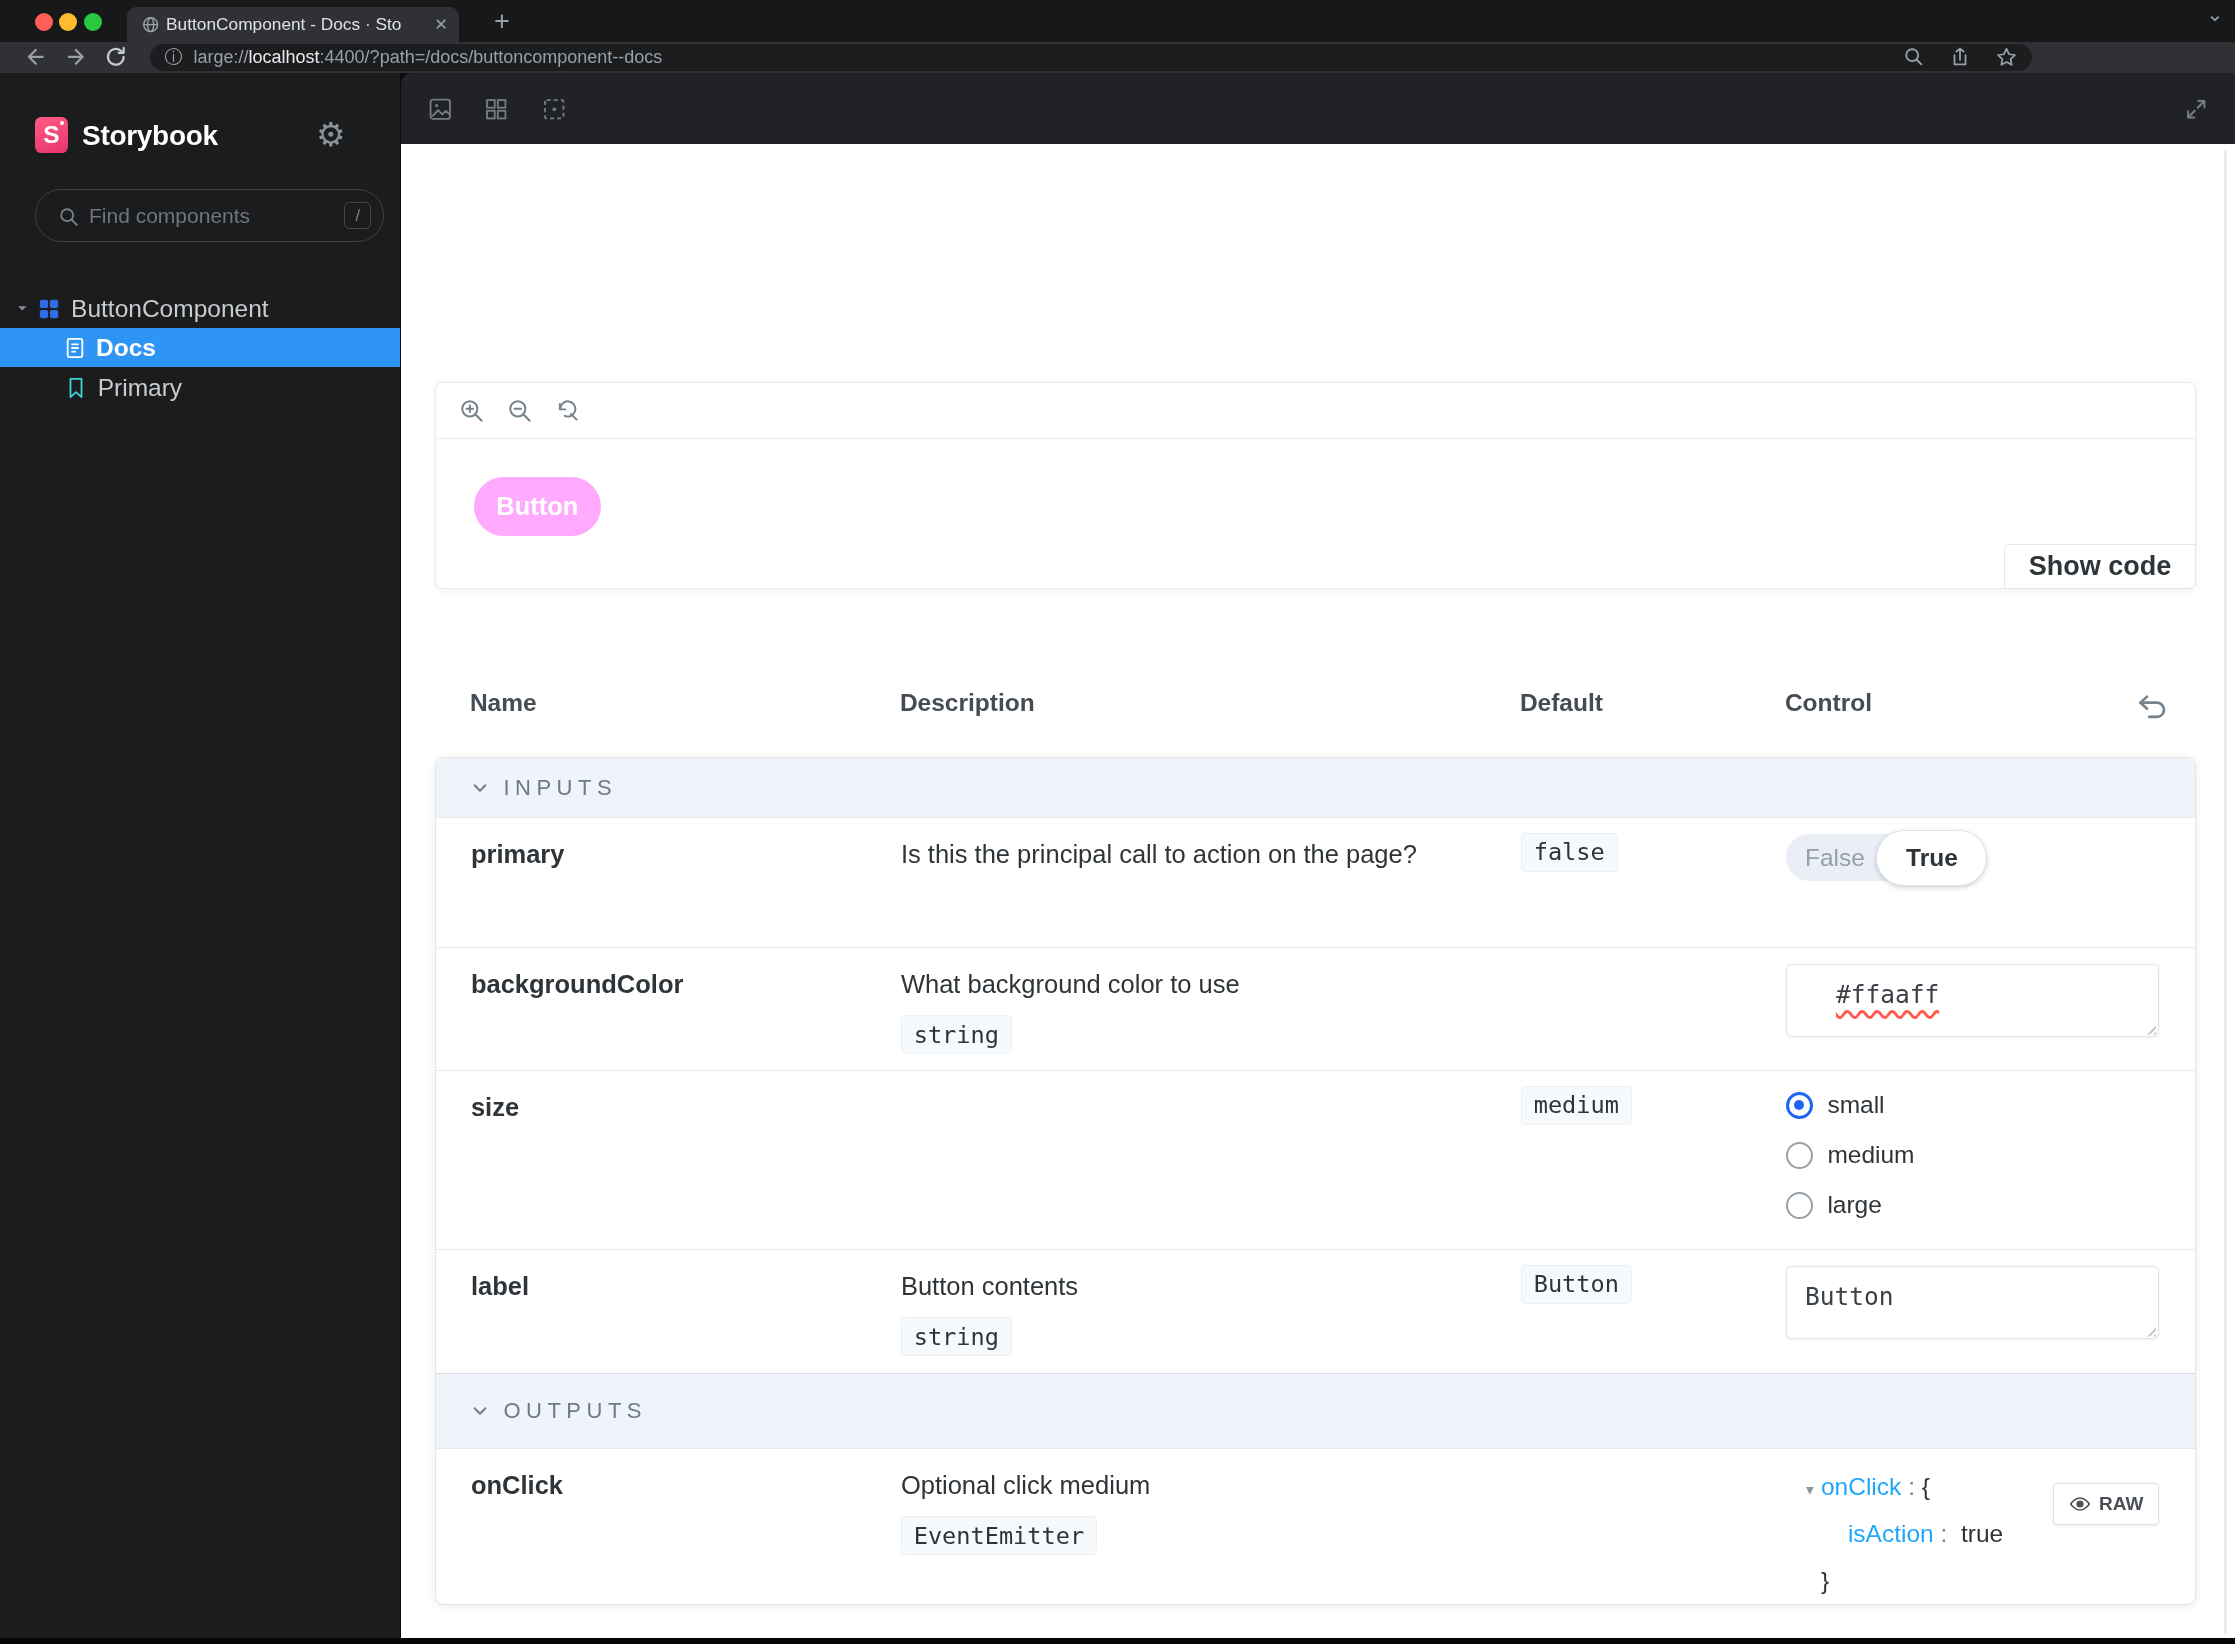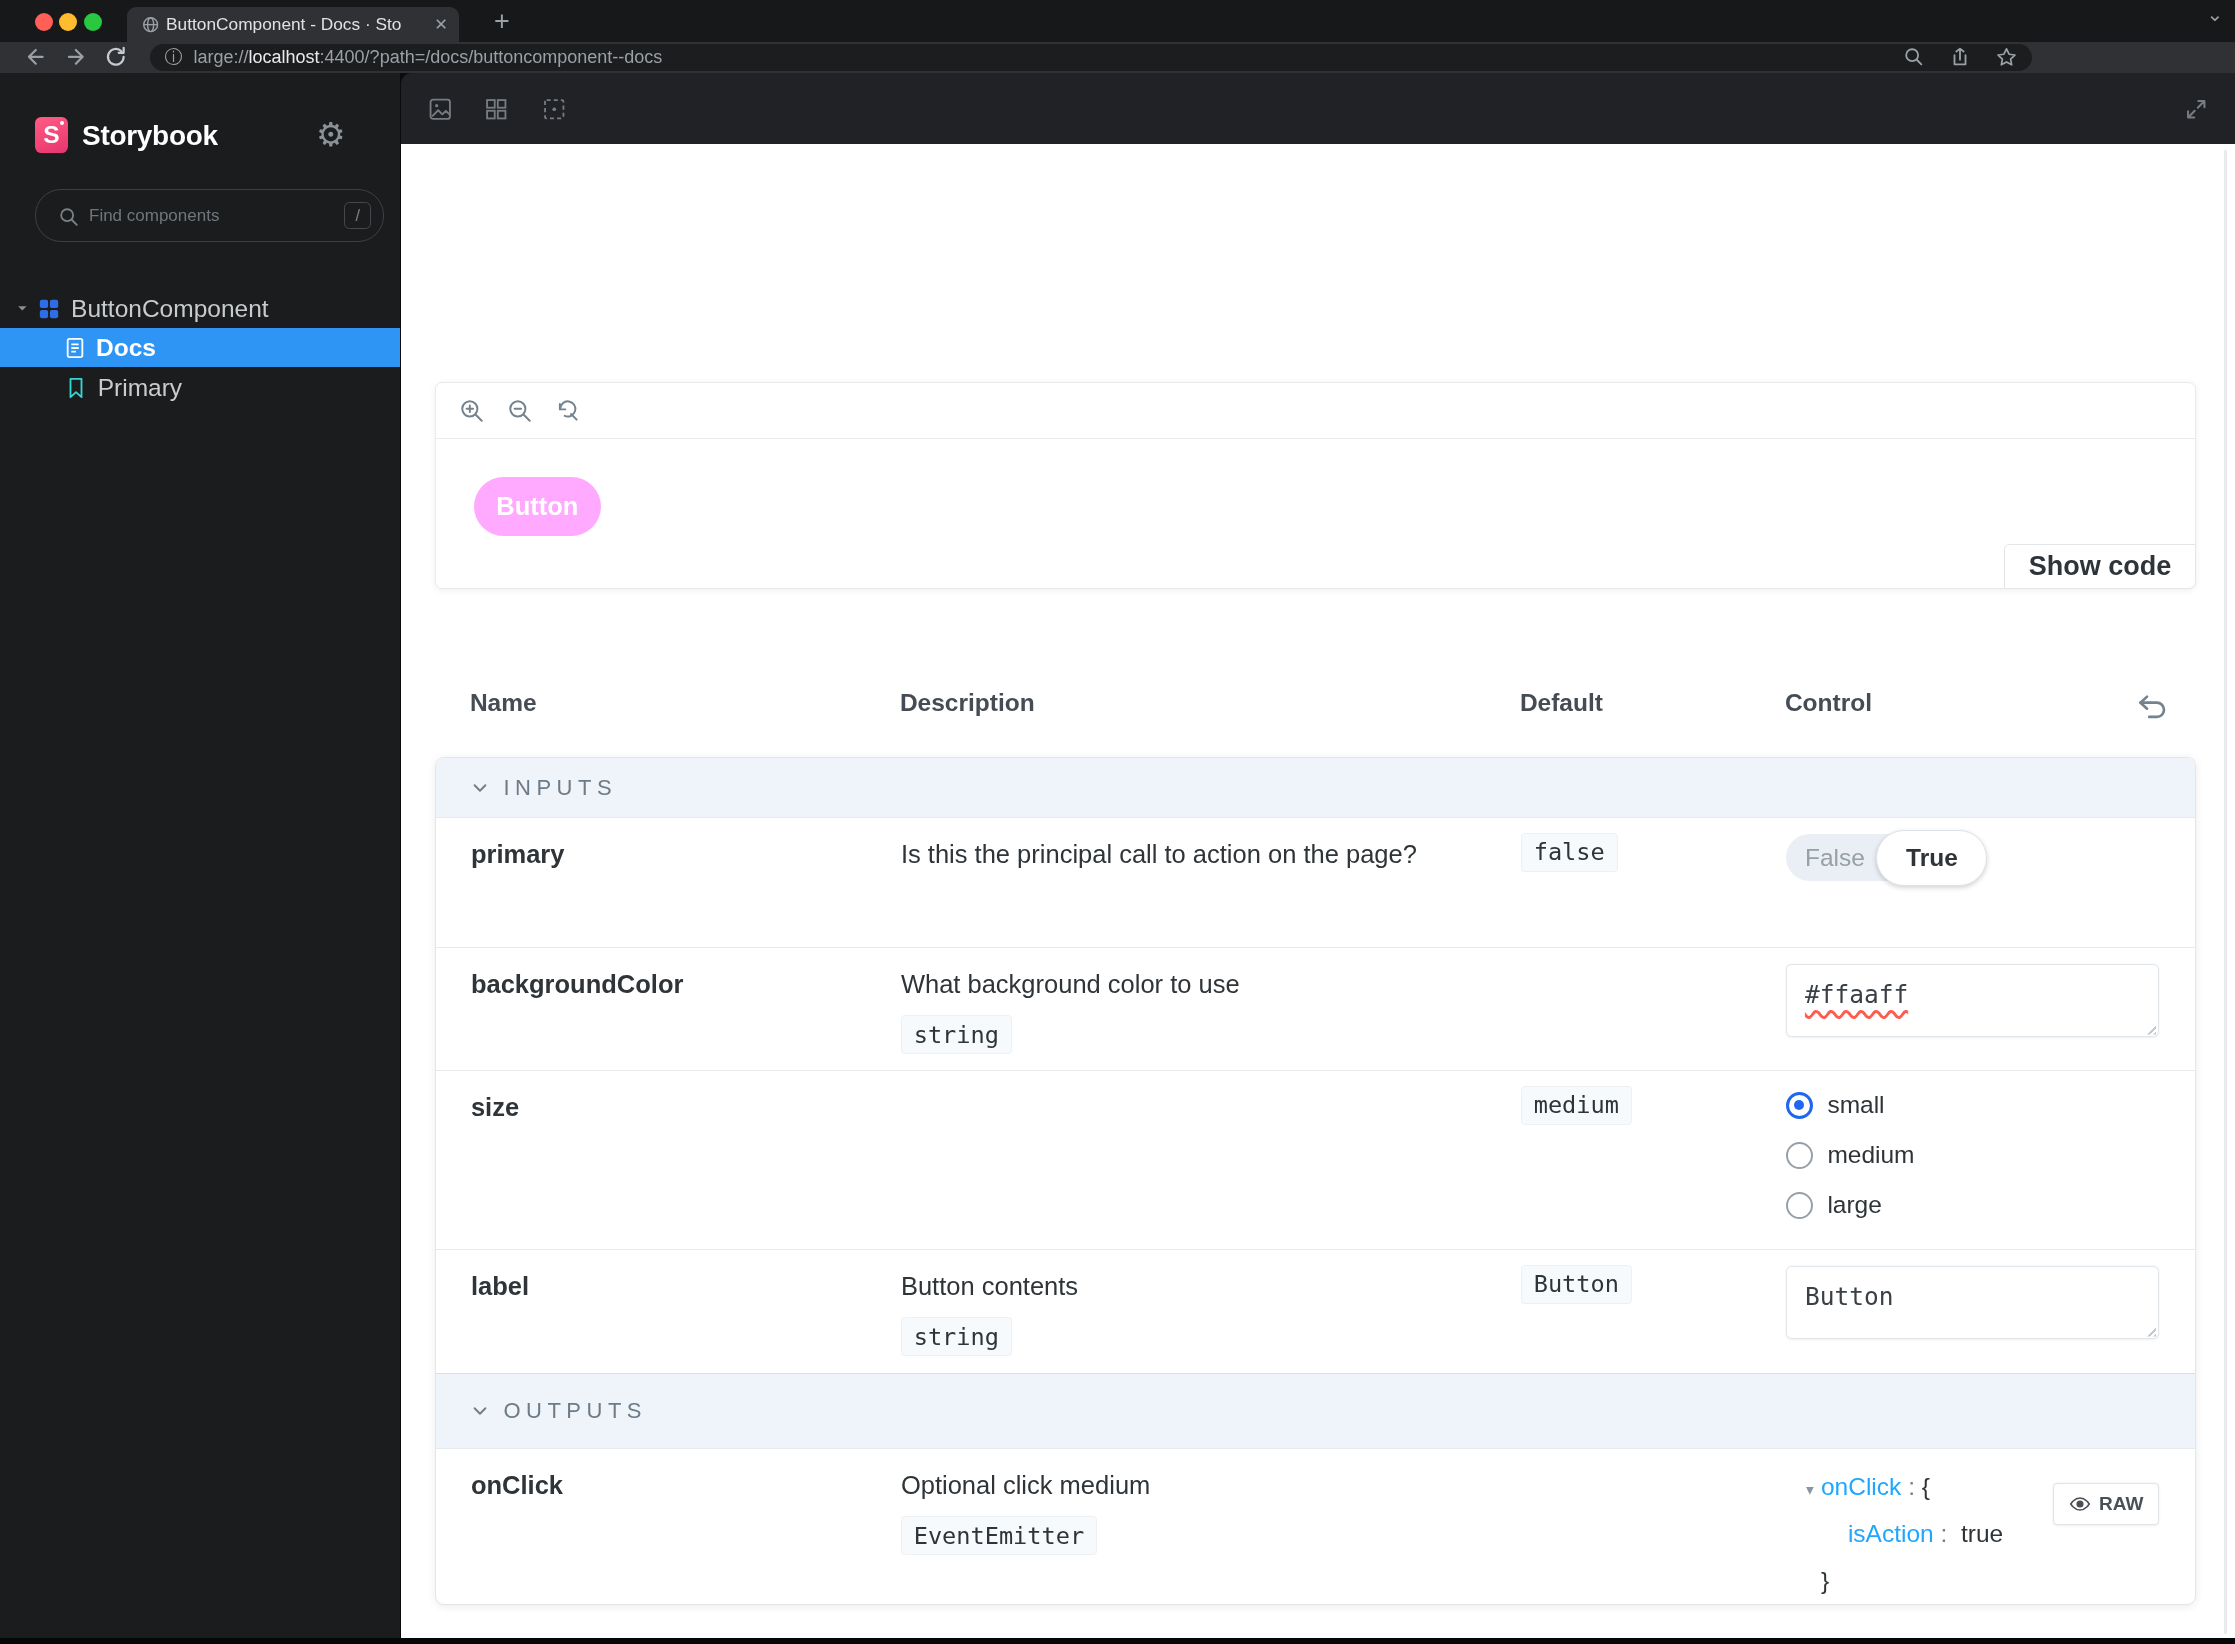--- a/index.html
+++ b/index.html
@@ -39,21 +39,21 @@
   .sidebar { position:absolute; left:0; top:0; width:400px; height:1566px; background:#1b1c1e; }
   .logo { position:absolute; left:35px; top:44px; width:33px; height:36px; border-radius:6.4px;
           background:linear-gradient(160deg,#ff5c85,#e8356f); color:#fff; font-weight:bold; font-size:24.5px;
           display:flex; align-items:center; justify-content:center; }
   .logo::after { content:""; position:absolute; right:3.6px; top:3.6px; width:4.5px; height:4.5px; border-radius:50%; background:#fff; }
   .brand { position:absolute; left:82px; top:47px; color:#fff; font-size:28px; font-weight:bold; letter-spacing:-0.3px; }
   .gear { position:absolute; left:316px; top:42px; color:#8a9198; font-size:33px; }
   .search { position:absolute; left:35px; top:116px; width:349px; height:53px; border:1.4px solid #3c4044;
             border-radius:26px; }
   .search input { position:absolute; left:53px; top:0; width:227px; height:100%; background:transparent; border:0;
-                  outline:none; color:#a6abb0; font-size:17px; font-family:inherit; }
+                  outline:none; color:#a6abb0; font-size:21px; font-family:inherit; }
   .search input::placeholder { color:#70767c; }
   .slash { position:absolute; right:11.8px; top:11.8px; width:27px; height:27px; border:1.4px solid #45494d;
            border-radius:5.5px; color:#7e848a; font-size:16.4px; display:flex; align-items:center; justify-content:center; }
   .trow { position:absolute; left:0; width:400px; height:39px; display:flex; align-items:center; color:#c9ccce; font-size:24.5px; }
   .trow.sel { background:#2e95f5; color:#fff; font-weight:bold; }
 
   
   h1.title { position:absolute; left:3.6px; top:227px; font-size:57px; font-weight:bold; color:#2e3438; letter-spacing:-0.9px; }
   .canvas { position:absolute; left:0; top:238px; width:1761px; height:207px; background:#fff;
             border:0.9px solid #e7e9eb; border-radius:7.3px; box-shadow:0 1.8px 7.3px rgba(0,0,0,.06); }
@@ -88,21 +88,21 @@
   .tg-on  { position:absolute; right:-3.6px; top:-4.5px; width:111px; height:56px; background:#fff; border:0.9px solid #dde3e8;
             border-radius:28px; box-shadow:0 1.8px 5.5px rgba(0,0,0,.18); display:flex; align-items:center;
             justify-content:center; color:#2e3438; font-size:24.5px; font-weight:bold; }
 
   .txtbox { position:absolute; left:0; top:16.4px; width:373px; height:73px; background:#fff; border:0.9px solid #e0e5e9;
             border-radius:5.5px; box-shadow:0 0.9px 2.7px rgba(0,0,0,.06); padding:14.5px 18px;
             font-family:"DejaVu Sans Mono", monospace; font-size:24.5px; color:#3a4046; }
   .txtbox::after { content:""; position:absolute; right:1.8px; bottom:1.8px; width:12.7px; height:12.7px;
       background:repeating-linear-gradient(135deg, transparent 0 2.7px, #c3cad0 2.7px 4.5px); clip-path:polygon(100% 0,100% 100%,0 100%); }
   .wavy { text-decoration:underline; text-decoration-style:wavy; text-decoration-color:#ff5c50;
-          text-decoration-thickness:2.7px; text-underline-offset:7.3px; }
+          text-decoration-thickness:2.7px; text-underline-offset:7.3px;margin-left:31px; }
 
   .radio-line { position:absolute; left:0; display:flex; align-items:center; gap:14.5px; font-size:24.5px; color:#2e3438; }
   .rb { width:27px; height:27px; border-radius:50%; border:2.3px solid #97a0a7; background:#fff; position:relative; }
   .rb.on { border:3.6px solid #2166f0; }
   .rb.on::after { content:""; position:absolute; left:50%; top:50%; width:10px; height:10px; margin:-5px 0 0 -5px;
                   border-radius:50%; background:#2166f0; }
 
   .objline { position:absolute; font-size:24.5px; white-space:nowrap; }
   .k { color:#1ea7fd; } .p { color:#73828c; } .v { color:#2e3438; }
   .ocaret { color:#8a96a0; font-size:15.5px; margin-right:7.3px; }

